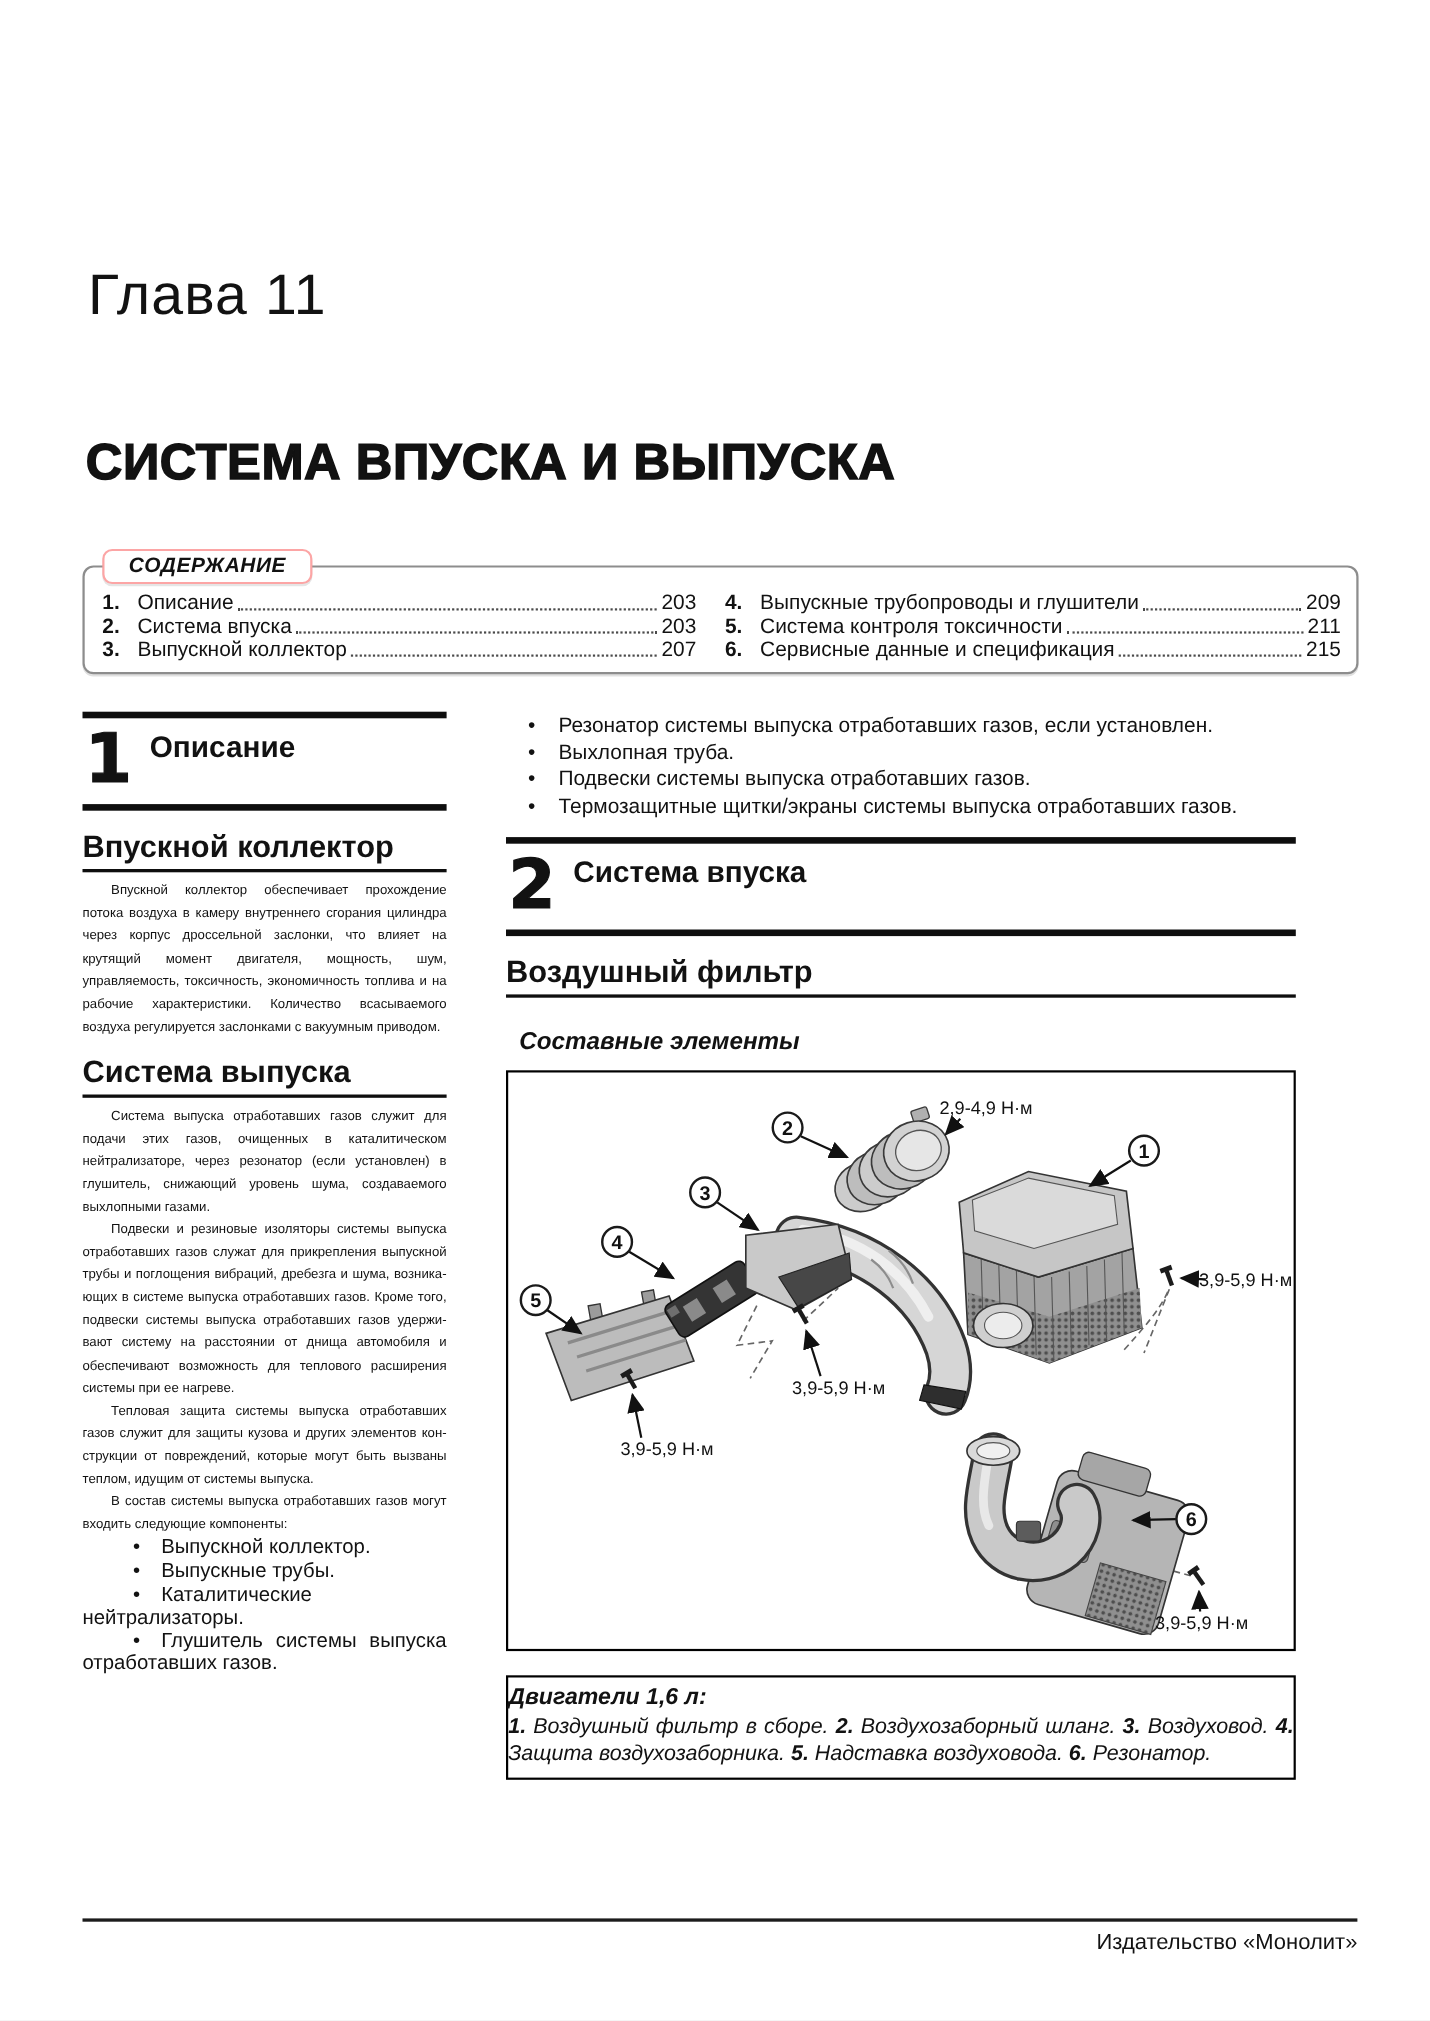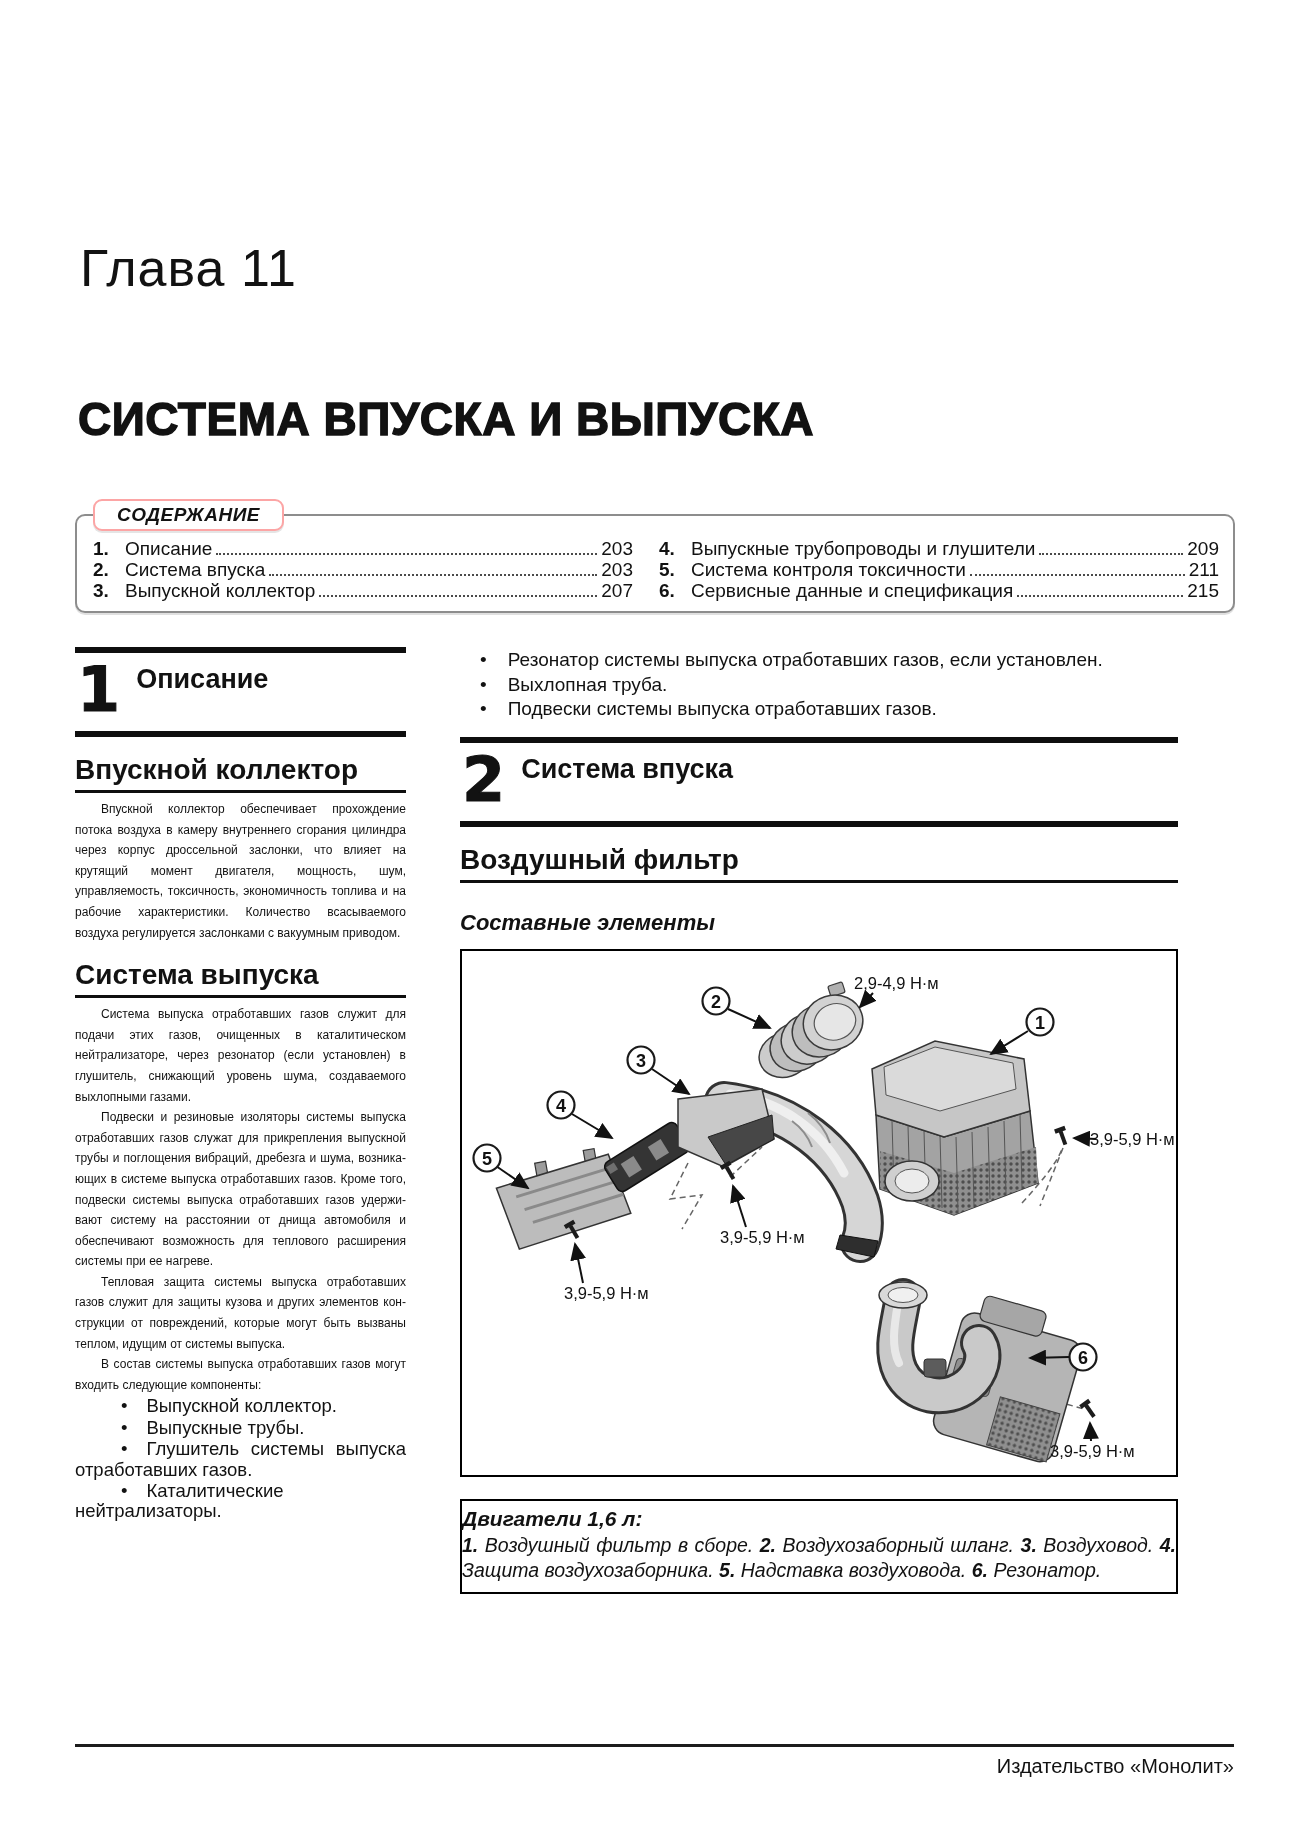--- a/index.html
+++ b/index.html
@@ -50,21 +50,21 @@
   .col-left p { margin:0; font-size:12px; line-height:20.6px; text-align:justify; text-indent:26px; }
 
   .blt { font-size:18.5px; line-height:20.4px; text-align:justify; text-indent:46px; margin-top:1px; }
   .blt::before { content:"•"; margin-right:19px; }
 
   .rb { font-size:19px; line-height:24.6px; text-indent:20px; }
   .rb::before { content:"•"; margin-right:21px; }
 
   .sec2 { margin-top:15px; }
 
-  .comp-head { font-size:22px; font-weight:700; font-style:italic; margin:27px 0 0; }
+  .comp-head { font-size:22px; font-weight:700; font-style:italic; margin:27px 12px 0; }
 
   .figbox { margin-top:13px; width:714px; height:524px; border:2px solid #000; background:#fff; }
   .figbox svg { display:block; }
   svg text.tq { font-family:"Liberation Sans", sans-serif; font-size:16.5px; fill:#111; }
   svg text.cn { font-family:"Liberation Sans", sans-serif; font-size:18px; font-weight:700; fill:#111;
                 text-anchor:middle; }
 
   .capbox { margin-top:22px; border:2px solid #000; padding:6px 0 9px; }
   .cap-title { font-size:21px; font-weight:700; font-style:italic; margin:0 0 2px; }
   .cap-body { font-size:19.5px; font-style:italic; line-height:25px; text-align:justify; margin:0; }
@@ -142,30 +142,31 @@
 
     <h3 class="rule rule2">Система выпуска</h3>
     <p>Система выпуска отработавших га­зов служит для подачи этих газов, очи­щен­ных в катали­ти­ческом нейтрали­за­торе, через резонатор (если установ­лен) в глушитель, снижа­ющий уровень шума, созда­ва­емого выхлоп­ными га­зами.</p>
     <p>Подвески и резиновые изоляторы системы выпуска отрабо­тав­ших газов служат для прикреп­ления выпускной трубы и погло­щения вибраций, дре­безга и шума, возни­ка­ющих в систе­ме выпуска отрабо­тав­ших газов. Кро­ме того, подвески системы выпуска от­рабо­тав­ших газов удержи­вают систему на рассто­янии от днища автомо­биля и обеспе­чи­вают возмож­ность для тепло­вого расши­рения системы при ее на­греве.</p>
     <p>Тепловая защита системы выпу­ска отрабо­тав­ших газов служит для за­щиты кузова и других элементов кон­струк­ции от повреж­дений, которые мо­гут быть вызваны теплом, идущим от системы выпуска.</p>
     <p>В состав системы выпуска отрабо­тав­ших газов могут входить следу­ю­щие компо­ненты:</p>
 
     <div>
       <div class="blt">Выпускной коллектор.</div>
       <div class="blt">Выпускные трубы.</div>
+      <div class="blt">Каталитические нейтрализаторы.</div>
       <div class="blt">Глушитель системы выпуска от­рабо­тав­ших газов.</div>
-      <div class="blt">Каталитические нейтрализаторы.</div>
     </div>
   </div>
 
   <div class="abs col-right">
     <div>
       <div class="rb">Резонатор системы выпуска отработавших газов, если установлен.</div>
       <div class="rb">Выхлопная труба.</div>
       <div class="rb">Подвески системы выпуска отработавших газов.</div>
+      <div class="rb">Термозащитные щитки/экраны системы выпуска отработавших газов.</div>
     </div>
 
     <div class="sec2">
       <div class="sec-bar"></div>
       <div class="sec-in">
         <div class="sec-num">2</div>
         <div class="sec-ttl">Система впуска</div>
       </div>
       <div class="sec-bar"></div>
     </div>

